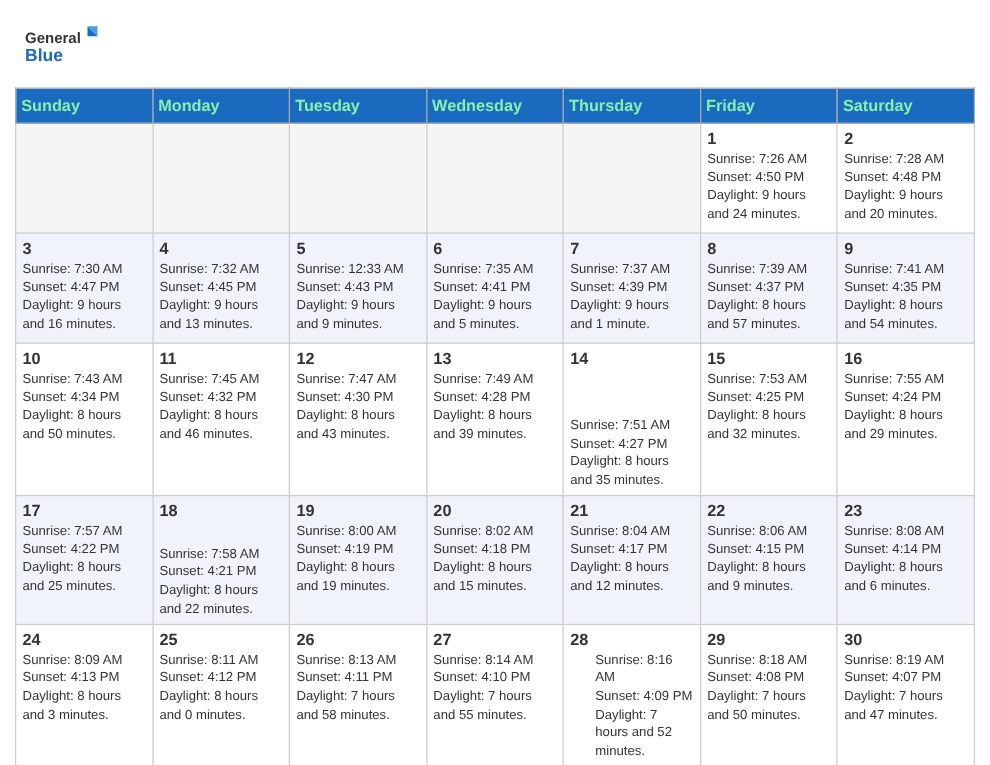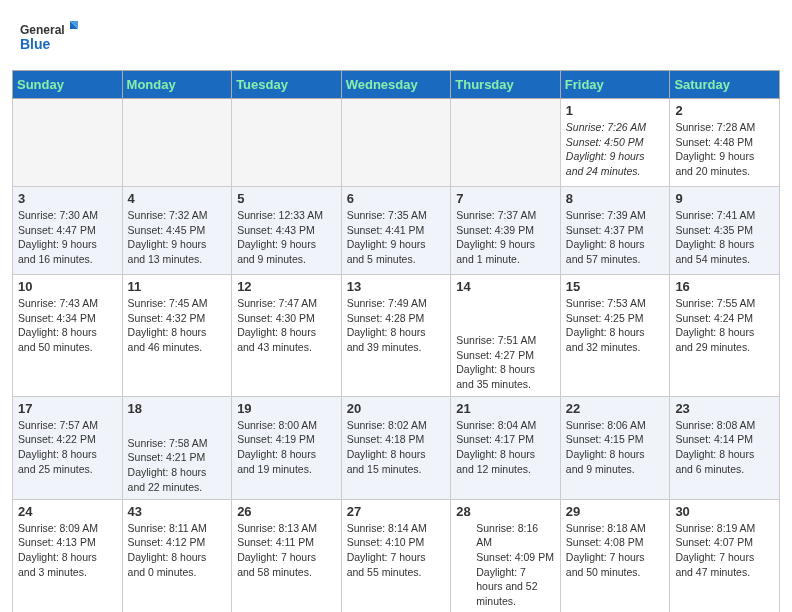--- a/index.html
+++ b/index.html
@@ -111,21 +111,21 @@
   </thead>
   <tbody id="calendar-body">
       <tr>
         <td class="empty"></td>
         <td class="empty"></td>
         <td class="empty"></td>
         <td class="empty"></td>
         <td class="empty"></td>
         <td>
           <span class="day-number">1</span>
-          <div class="day-info" style="white-space: pre-line; font-style: italic;">Sunrise: 7:26 AM
+          <div class="day-info" style="white-space: pre-line;">Sunrise: 7:26 AM
 Sunset: 4:50 PM
 Daylight: 9 hours and 24 minutes.</div>
         </td>
         <td>
           <span class="day-number">2</span>
           <div class="day-info" style="white-space: pre-line;">Sunrise: 7:28 AM
 Sunset: 4:48 PM
 Daylight: 9 hours and 20 minutes.</div>
         </td>
       </tr>
@@ -262,21 +262,21 @@
         </td>
       </tr>
       <tr>
         <td>
           <span class="day-number">24</span>
           <div class="day-info" style="white-space: pre-line;">Sunrise: 8:09 AM
 Sunset: 4:13 PM
 Daylight: 8 hours and 3 minutes.</div>
         </td>
         <td>
-          <span class="day-number">43</span>
+          <span class="day-number">25</span>
           <div class="day-info" style="white-space: pre-line;">Sunrise: 8:11 AM
 Sunset: 4:12 PM
 Daylight: 8 hours and 0 minutes.</div>
         </td>
         <td>
           <span class="day-number">26</span>
           <div class="day-info" style="white-space: pre-line;">Sunrise: 8:13 AM
 Sunset: 4:11 PM
 Daylight: 7 hours and 58 minutes.</div>
         </td>

